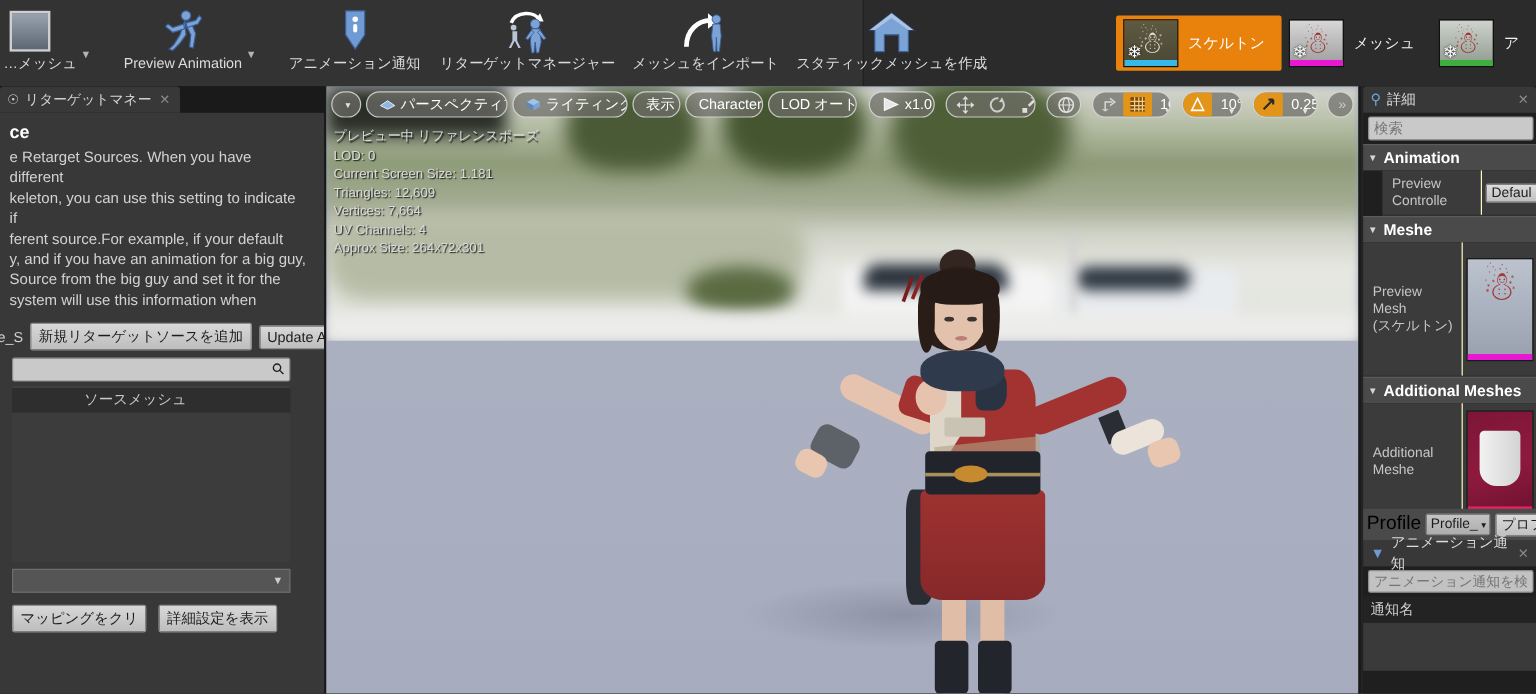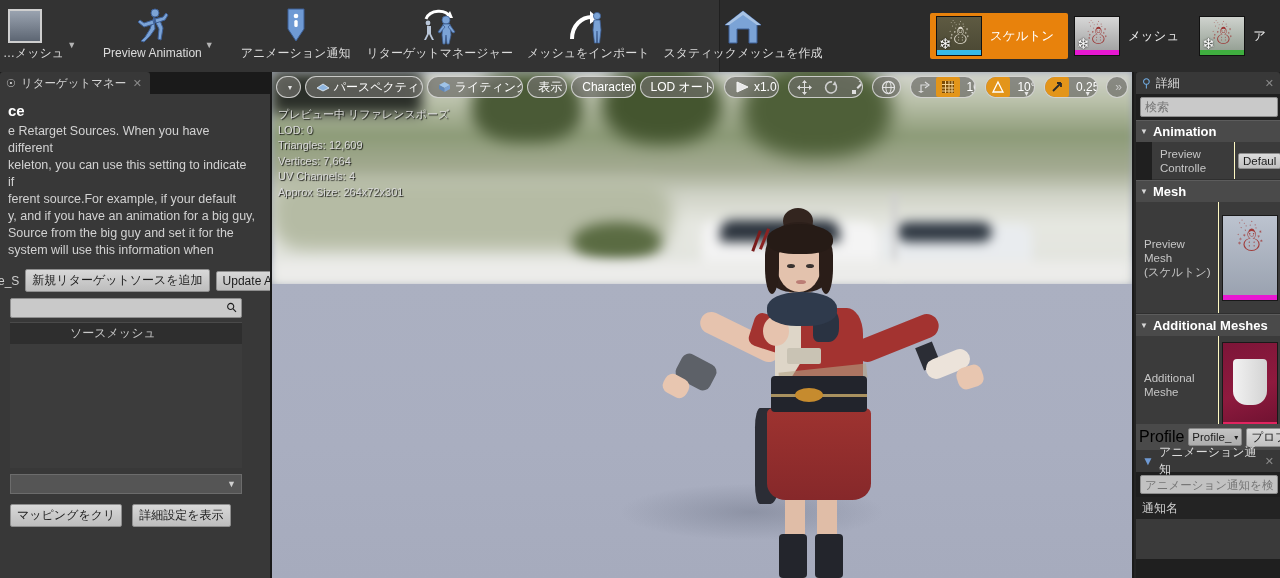--- a/index.html
+++ b/index.html
@@ -704,20 +704,21 @@
       <div class="vgrp" style="margin-left:4px;">
         <div class="vbtn" style="padding:0 6px;color:#c9c9c9;">
           <span>»</span>
         </div>
       </div>
     </div>
 
     <div class="vp-stats">
       <div class="jp">プレビュー中 リファレンスポーズ</div>
       <div>LOD: 0</div>
+      <div>Current Screen Size: 1.181</div>
       <div>Triangles: 12,609</div>
       <div>Vertices: 7,664</div>
       <div>UV Channels: 4</div>
       <div>Approx Size: 264x72x301</div>
     </div>
   </div>
 
   <div class="divider-v" style="left:1132px;"></div>
 
   <div class="right-panel">
@@ -738,21 +739,21 @@
     </div>
     <div class="prow" style="height:38px;margin-left:16px;">
       <div class="pname">Preview Controlle</div>
       <div class="pval">
         <button class="pill-btn">Defaul</button>
       </div>
     </div>
 
     <div class="cat-head">
       <span class="tri">▼</span>
-      <span>Mesh</span>
+      <span>Meshe</span>
     </div>
     <div class="prow" style="height:112px;">
       <div class="pname" style="white-space:pre-line;">Preview Mesh
 (スケルトン)</div>
       <div class="pval">
         <div class="thumb-mesh">
           <div class="mfig" style="color:#a13a38;">☃</div>
           <div class="mbar"></div>
         </div>
       </div>

